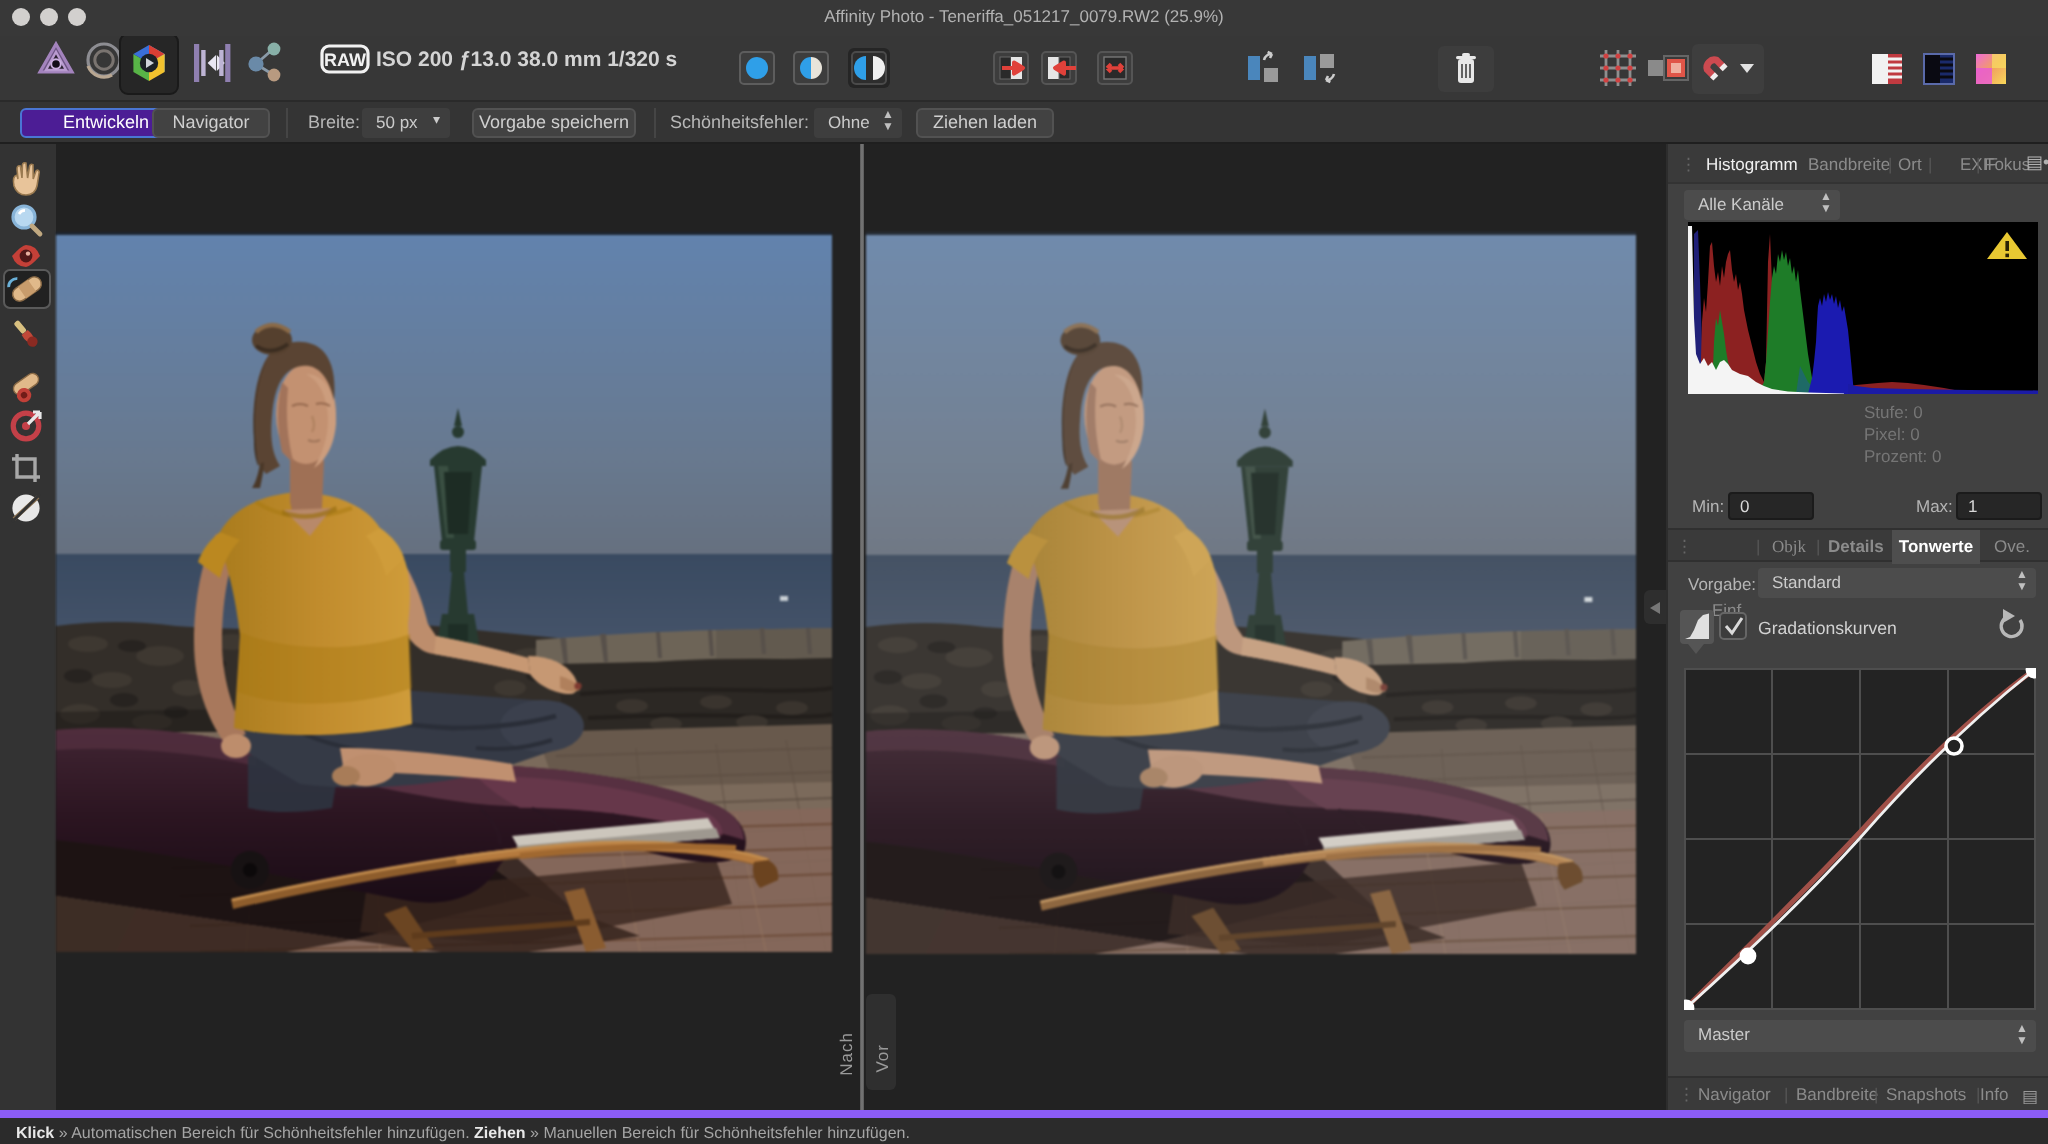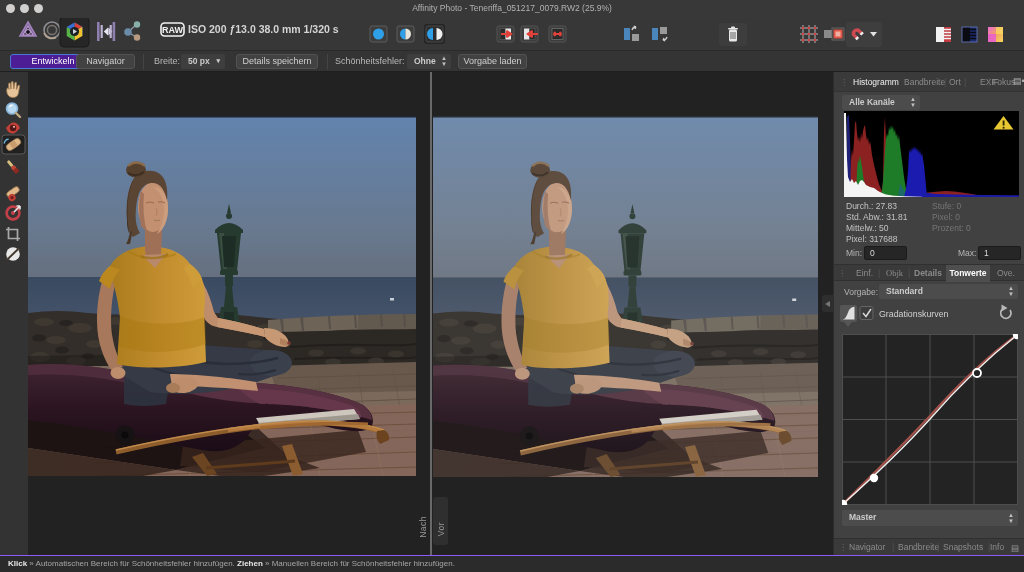--- a/index.html
+++ b/index.html
@@ -23,28 +23,28 @@
   #divider { position:absolute; left:430px; top:0; width:2px; height:483px;
      background:linear-gradient(90deg,#585858,#7a7a7a,#585858); }
   .vlabel { position:absolute; color:#9a9a9a; font-size:8.5px;
      writing-mode:vertical-rl; transform:rotate(180deg); letter-spacing:0.5px; }
 
   
   #panel { position:absolute; left:833px; top:72px; width:191px; height:483px; background:#414141;
       border-left:1px solid #2d2d2d; font-size:8.5px; color:#c0c0c0; }
   .ptabs { position:absolute; left:0; width:191px; background:#3a3a3a; color:#8b8b8b; }
   .dd { position:absolute; background:#4c4c4c; border-radius:2px; color:#cbcbcb;
-        font-size:8.5px; line-height:14px; padding-left:7px;font-weight:bold; }
+        font-size:8.5px; line-height:14px; padding-left:7px; }
   .updown { position:absolute; right:4px; top:1px; font-size:6px; color:#c0c0c0; line-height:5.5px; }
   .inp { position:absolute; background:#262626; border:1px solid #1b1b1b; border-radius:2px;
          color:#d8d8d8; font-size:8.5px; line-height:12px; padding-left:5px; }
 
   
   #status { left:0; top:555px; width:1024px; height:17px; background:#2b2b2b;
-     border-top:1px solid #8b5cf6; color:#a5a5a5; font-size:8px; line-height:16px; }
+     border-top:4px solid #8b5cf6; color:#a5a5a5; font-size:8px; line-height:16px; }
   #status b { color:#e8e8e8; font-weight:bold; }
 </style>
 </head>
 <body>
 <div id="app">
 
   <div id="titlebar" class="abs">
     <div class="tl" style="left:6px"></div>
     <div class="tl" style="left:20px"></div>
     <div class="tl" style="left:34px"></div>
@@ -196,25 +196,25 @@
       </g>
     </svg>
   </div>
 
   <div id="row2" class="abs">
     <div class="pbtn abs" style="left:10px; top:3px; width:86px; background:#4c1d95; border-color:#4a76d4; color:#fff;">Entwickeln</div>
     <div class="pbtn abs" style="left:76px; top:3px; width:59px;">Navigator</div>
     <div class="abs" style="left:143px; top:3px; width:1px; height:15px; background:#454545;"></div>
     <div class="abs" style="left:154px; top:5px; font-size:9px; color:#b8b8b8;">Breite:</div>
     <div class="dd" style="left:181px; top:3px; width:44px; height:15px; background:#3e3e3e;">50 px<span style="position:absolute; right:5px; top:0; font-size:7px;">▾</span></div>
-    <div class="pbtn abs" style="left:236px; top:3px; width:82px;">Details speichern</div>
+    <div class="pbtn abs" style="left:236px; top:3px; width:82px;">Vorgabe speichern</div>
     <div class="abs" style="left:327px; top:3px; width:1px; height:15px; background:#454545;"></div>
     <div class="abs" style="left:335px; top:5px; font-size:9px; color:#b8b8b8;">Schönheitsfehler:</div>
     <div class="dd" style="left:407px; top:3px; width:44px; height:15px; background:#3e3e3e;">Ohne<span class="updown" style="top:2px;">▲<br>▼</span></div>
-    <div class="pbtn abs" style="left:458px; top:3px; width:69px;">Vorgabe laden</div>
+    <div class="pbtn abs" style="left:458px; top:3px; width:69px;">Ziehen laden</div>
   </div>
 
   <div id="main" class="abs">
     <div id="palette">
       <svg width="28" height="483" viewBox="0 0 28 483">
 
         <g transform="translate(13,18)">
           <path d="M-6,3 Q-7,-2 -4.5,-2.5 L-4,-0.5 L-4.5,-5.5 Q-4.5,-7.5 -2.8,-7 L-2,-1 L-1.8,-7.5 Q-1.5,-9 0,-8.5 L0.8,-1 L1.8,-7 Q2.2,-8.3 3.5,-7.6 L3.6,-0.5 L5,-4.5 Q6.2,-5.6 6.6,-4 L5.5,3 Q4.5,7.5 0,7.5 Q-4.5,7.5 -6,3 Z" fill="#e8c49a" stroke="#9a7a50" stroke-width="0.8"></path>
         </g>
 
@@ -518,35 +518,32 @@
         <path d="M54,86 L56,72 L58,76 L60,80 L63,83 L66,84.5 L70,85.2 L74,86 Z" fill="#1e6a66"></path>
         <path d="M60,86 L62,78 L63,70 L64,60 L64.5,50 L65,42 L66,38 L67,42 L68,36 L69,40 L70,35 L71,39 L72,36 L73,41 L74,37 L75,43 L76,39 L77,45 L78,42 L79,48 L80,54 L81,64 L82,75 L83,86 Z" fill="#1b1bb0"></path>
         <path d="M80,86 L80,81 L84,82 L92,83 L110,83.5 L140,84 L175,84.2 L175,86 Z" fill="#1b1ba6"></path>
         <path d="M0,86 L0,2 L2,2 L3,48 L4,66 L6,71 L8,68 L10,72 L12,70 L14,74 L16,70 L18,69 L20,71 L22,74 L26,76 L30,77 L34,80 L38,82 L42,83.5 L50,84.8 L60,85.3 L78,85.7 L78,86 Z" fill="#f4f4f4"></path>
         <path d="M159.5,5 L169.5,18.5 L149.5,18.5 Z" fill="#e8c832"></path>
         <rect x="158.7" y="9.5" width="1.8" height="5" fill="#2a2305"></rect>
         <rect x="158.7" y="15.8" width="1.8" height="1.8" fill="#2a2305"></rect>
       </svg>
     </div>
 
-    <div style="position:absolute; left:12px; top:129px; line-height:11px; color:#c3c3c3;">
-      Durch.: 27.83<br>Std. Abw.: 31.81<br>Mittelw.: 50<br>Pixel: 317688
-    </div>
     <div style="position:absolute; left:98px; top:129px; line-height:11px; color:#757575;">
       Stufe: 0<br>Pixel: 0<br>Prozent: 0
     </div>
 
     <div style="position:absolute; left:12px; top:176px; color:#b5b5b5;">Min:</div>
     <div class="inp" style="left:30px; top:174px; width:43px; height:14px;">0</div>
     <div style="position:absolute; left:124px; top:176px; color:#b5b5b5;">Max:</div>
     <div class="inp" style="left:144px; top:174px; width:43px; height:14px;">1</div>
 
     <div class="ptabs" style="top:192px; height:17px; border-top:1px solid #303030; border-bottom:1px solid #303030; line-height:16px;">
       <span style="position:absolute; left:4px; color:#666;">⋮</span>
-      <span style="position:absolute; left:22px;">Einf.</span>
+      <span style="position:absolute; left:22px;margin-top:32px;">Einf.</span>
       <span style="position:absolute; left:44px; color:#555;">|</span>
       <span style="position:absolute; left:52px;font-family:Liberation Serif, serif;">Objk</span>
       <span style="position:absolute; left:74px; color:#555;">|</span>
       <span style="position:absolute; left:80px;font-weight:bold;">Details</span>
       <span style="position:absolute; left:112px; width:44px; top:0px; height:17px; background:#4e4e4e; text-align:center; color:#fff; font-weight:bold;">Tonwerte</span>
       <span style="position:absolute; left:163px;">Ove.</span>
     </div>
 
     <div style="position:absolute; left:10px; top:215px; color:#b5b5b5;">Vorgabe:</div>
     <div class="dd" style="left:45px; top:212px; width:139px; height:15px;">Standard<span class="updown" style="top:2px;">▲<br>▼</span></div>

